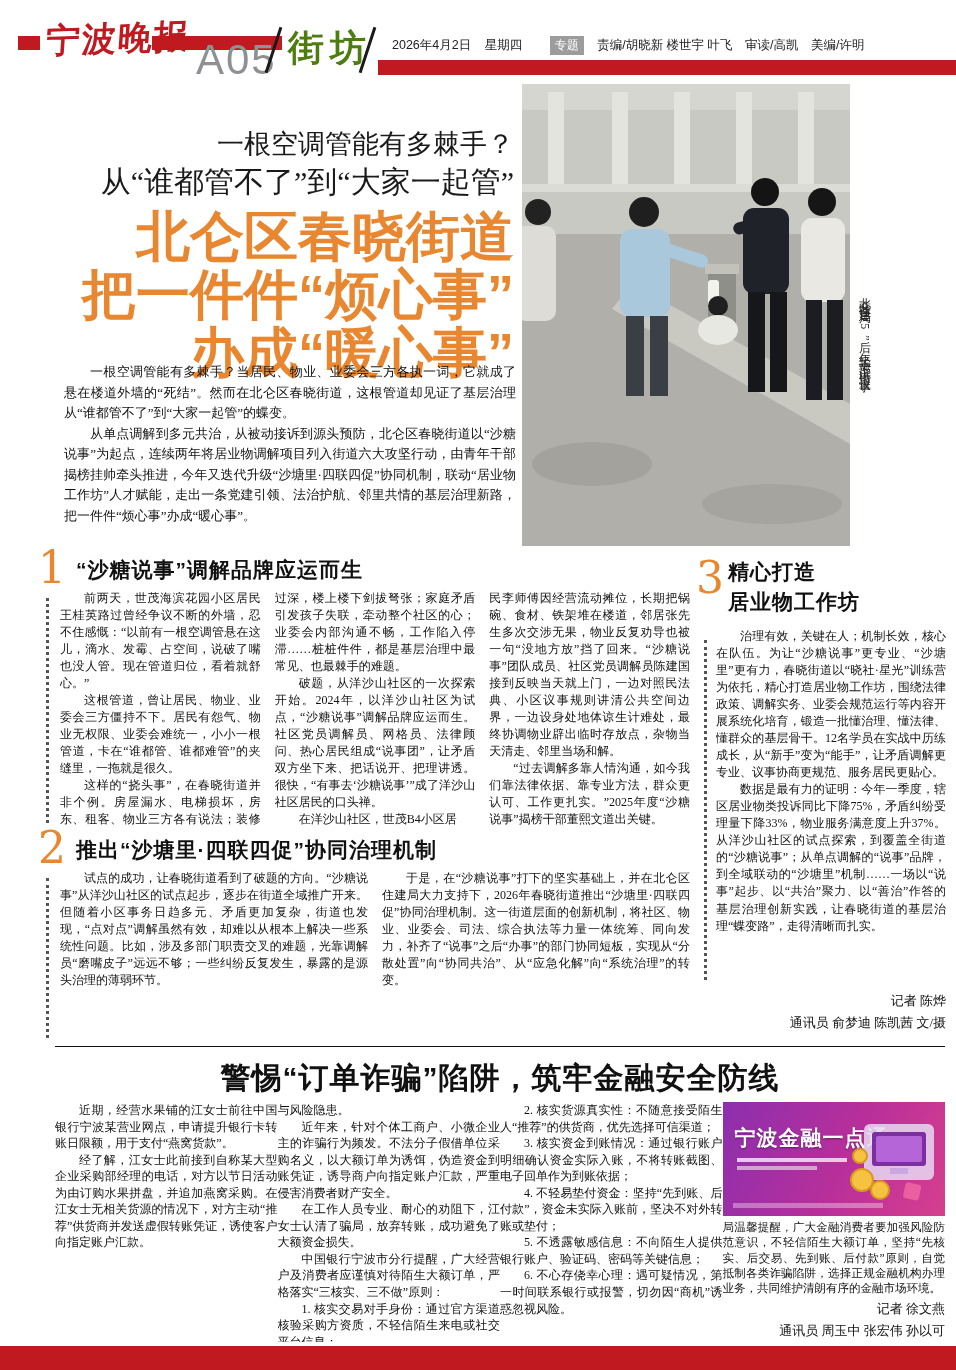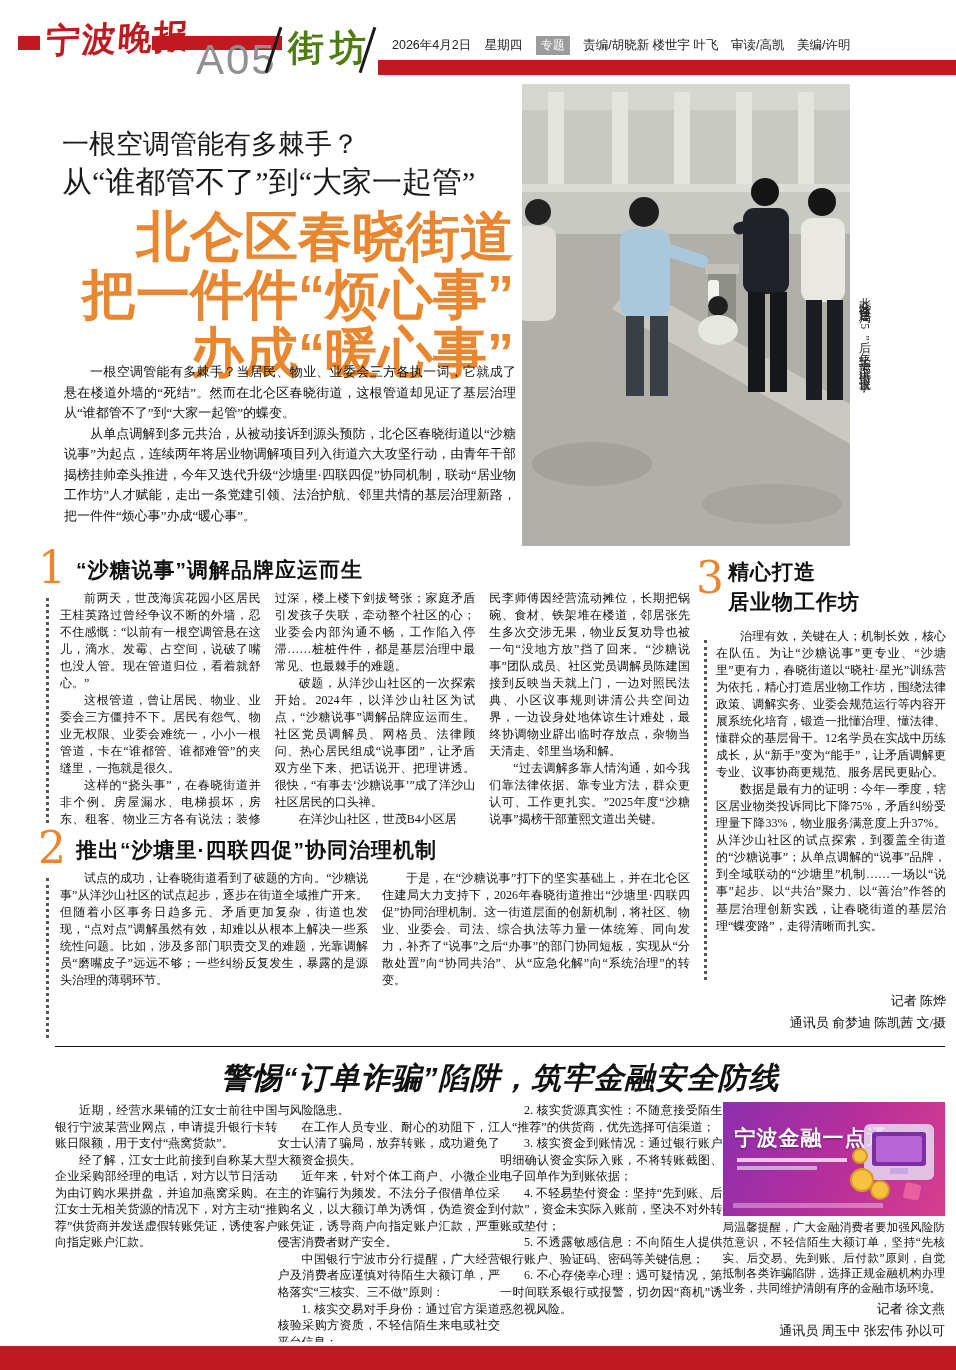--- a/index.html
+++ b/index.html
@@ -9,24 +9,24 @@
   .mast-square{position:absolute;left:18px;top:36px;width:22px;height:14px;background:#c01920;}
   .mast-logo{position:absolute;left:46px;top:16px;font-size:34px;font-weight:bold;color:#c01920;
              transform:rotate(-2deg) skewX(-6deg);font-family:"DejaVu Serif",serif;letter-spacing:2px;}
   .mast-bar{position:absolute;left:152px;top:36px;width:130px;height:14px;background:#c01920;}
   .page-no{position:absolute;left:196px;top:36px;font-size:42px;color:#8f9093;letter-spacing:2px;}
   .slash{position:absolute;top:26px;width:3px;height:48px;background:#1a1a1a;transform:rotate(18deg);}
   .slash1{left:272px;} .slash2{left:366px;}
   .section-name{position:absolute;left:288px;top:24px;font-size:36px;font-weight:bold;color:#4d7c0f;letter-spacing:6px;}
   .dateline{position:absolute;left:392px;top:36px;font-size:12.5px;color:#222;white-space:nowrap;}
   .dateline span{margin-right:10px;}
-  .badge{display:inline-block;background:#9c9c9c;color:#fff;padding:1px 5px;font-size:12px;margin-right:10px;}
+  .badge{display:inline-block;background:#9c9c9c;color:#fff;padding:1px 5px;font-size:12px;margin-right:10px;margin-left:14px;}
   .red-band{position:absolute;left:378px;top:60px;right:0;height:15px;background:#c01920;}
   
-  .kicker{position:absolute;width:452px;left:62px;color:#1a1a1a;
+  .kicker{position:absolute;width:452px;left:62px;text-align:right;color:#1a1a1a;
           font-family:"Liberation Serif","DejaVu Serif",serif;}
   .kicker1{top:126px;font-size:27px;}
   .kicker2{top:162px;font-size:30px;}
   .big-title{position:absolute;left:62px;width:452px;text-align:right;color:#e8872f;
              font-weight:bold;font-size:54px;line-height:1.2;}
   .bt1{top:204px;} .bt2{top:262px;} .bt3{top:320px;}
   
   .lead{position:absolute;left:64px;top:362px;width:452px;}
   .lead p{margin:0;text-indent:2em;font-size:13px;line-height:1.58;text-align:justify;color:#111;
           font-family:"Liberation Serif","DejaVu Serif",serif;}
@@ -44,21 +44,21 @@
         font-family:"Liberation Serif","DejaVu Serif",serif;}
   .ind{text-indent:2em;}
   .sec3-head{position:absolute;left:728px;font-size:21px;font-weight:bold;color:#111;letter-spacing:1px;}
   .sec3-body{position:absolute;left:716px;top:628px;width:230px;height:360px;overflow:hidden;}
   .byline{margin:4px 0 0 0;font-size:13px;text-align:right;color:#111;
           font-family:"Liberation Serif","DejaVu Serif",serif;}
   .sec3-bylines{position:absolute;left:716px;top:988px;width:230px;}
   
   .divider{position:absolute;left:55px;top:1046px;width:890px;height:0;border-top:1.5px solid #111;}
   .bottom-headline{position:absolute;left:55px;top:1058px;width:890px;text-align:center;
-                   font-size:30px;font-weight:bold;color:#111;letter-spacing:1px;font-style:italic;}
+                   font-size:30px;font-weight:bold;color:#111;letter-spacing:1px;}
   .bottom-cols{position:absolute;left:55px;top:1102px;width:890px;height:240px;display:flex;overflow:hidden;}
   .bottom-cols .para{font-size:12px;line-height:1.38;}
   .bcol4 .para{font-size:11.5px;line-height:1.33;}
   
   .ad{position:relative;width:100%;height:114px;margin-bottom:4px;overflow:hidden;
       background:linear-gradient(115deg,#8c2fae 0%,#b92f9a 55%,#d63f8e 100%);}
   .ad-title{position:absolute;left:12px;top:22px;color:#fff;font-size:21px;font-weight:bold;letter-spacing:1px;
             text-shadow:0 1px 2px rgba(60,0,70,.6);}
   .ad-sub{position:absolute;left:14px;top:56px;width:110px;height:4px;background:rgba(255,255,255,.75);}
   .ad-sub2{position:absolute;left:14px;top:64px;width:80px;height:4px;background:rgba(255,255,255,.55);}
@@ -191,22 +191,22 @@
   <div class="divider"></div>
 
   <div class="bottom-headline">警惕“订单诈骗”陷阱，筑牢金融安全防线</div>
   <div class="bottom-cols">
     <div class="col">
         <p class="para ind">近期，经营水果铺的江女士前往中国银行宁波某营业网点，申请提升银行卡转账日限额，用于支付“燕窝货款”。</p>
         <p class="para ind">经了解，江女士此前接到自称某大型企业采购部经理的电话，对方以节日活动为由订购水果拼盘，并追加燕窝采购。在江女士无相关货源的情况下，对方主动“推荐”供货商并发送虚假转账凭证，诱使客户向指定账户汇款。</p>
       </div>
     <div class="col">
         <p class="para">与风险隐患。</p>
+        <p class="para ind">近年来，针对个体工商户、小微企业主的诈骗行为频发。不法分子假借单位采购名义，以大额订单为诱饵，伪造资金到账凭证，诱导商户向指定账户汇款，严重侵害消费者财产安全。</p>
         <p class="para ind">在工作人员专业、耐心的劝阻下，江女士认清了骗局，放弃转账，成功避免了大额资金损失。</p>
-        <p class="para ind">近年来，针对个体工商户、小微企业主的诈骗行为频发。不法分子假借单位采购名义，以大额订单为诱饵，伪造资金到账凭证，诱导商户向指定账户汇款，严重侵害消费者财产安全。</p>
         <p class="para ind">中国银行宁波市分行提醒，广大经营户及消费者应谨慎对待陌生大额订单，严格落实“三核实、三不做”原则：</p>
         <p class="para ind">1. 核实交易对手身份：通过官方渠道核验采购方资质，不轻信陌生来电或社交平台信息；</p>
       </div>
     <div class="col">
         <p class="para ind">2. 核实货源真实性：不随意接受陌生人“推荐”的供货商，优先选择可信渠道；</p>
         <p class="para ind">3. 核实资金到账情况：通过银行账户明细确认资金实际入账，不将转账截图、电子回单作为到账依据；</p>
         <p class="para ind">4. 不轻易垫付资金：坚持“先到账、后付款”，资金未实际入账前，坚决不对外转账或垫付；</p>
         <p class="para ind">5. 不透露敏感信息：不向陌生人提供银行账户、验证码、密码等关键信息；</p>
         <p class="para ind">6. 不心存侥幸心理：遇可疑情况，第一时间联系银行或报警，切勿因“商机”诱惑忽视风险。</p>
       </div>

